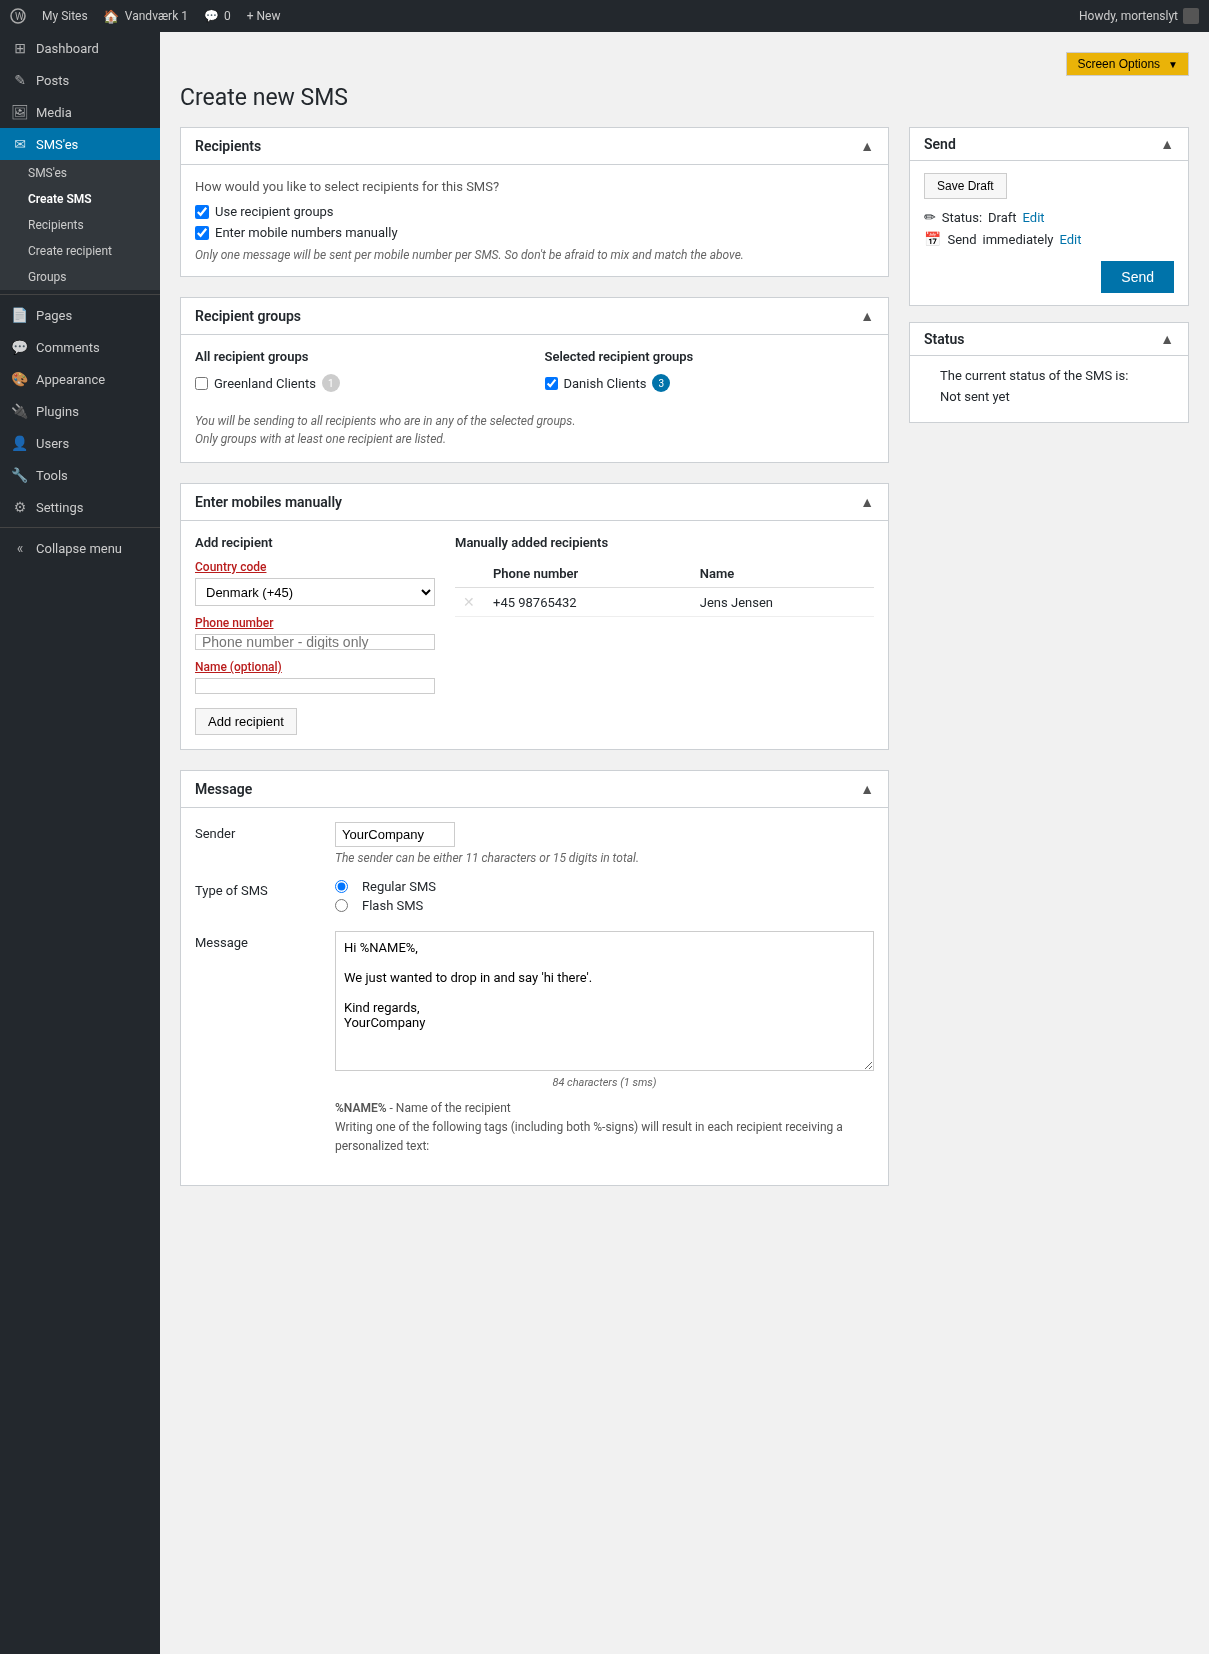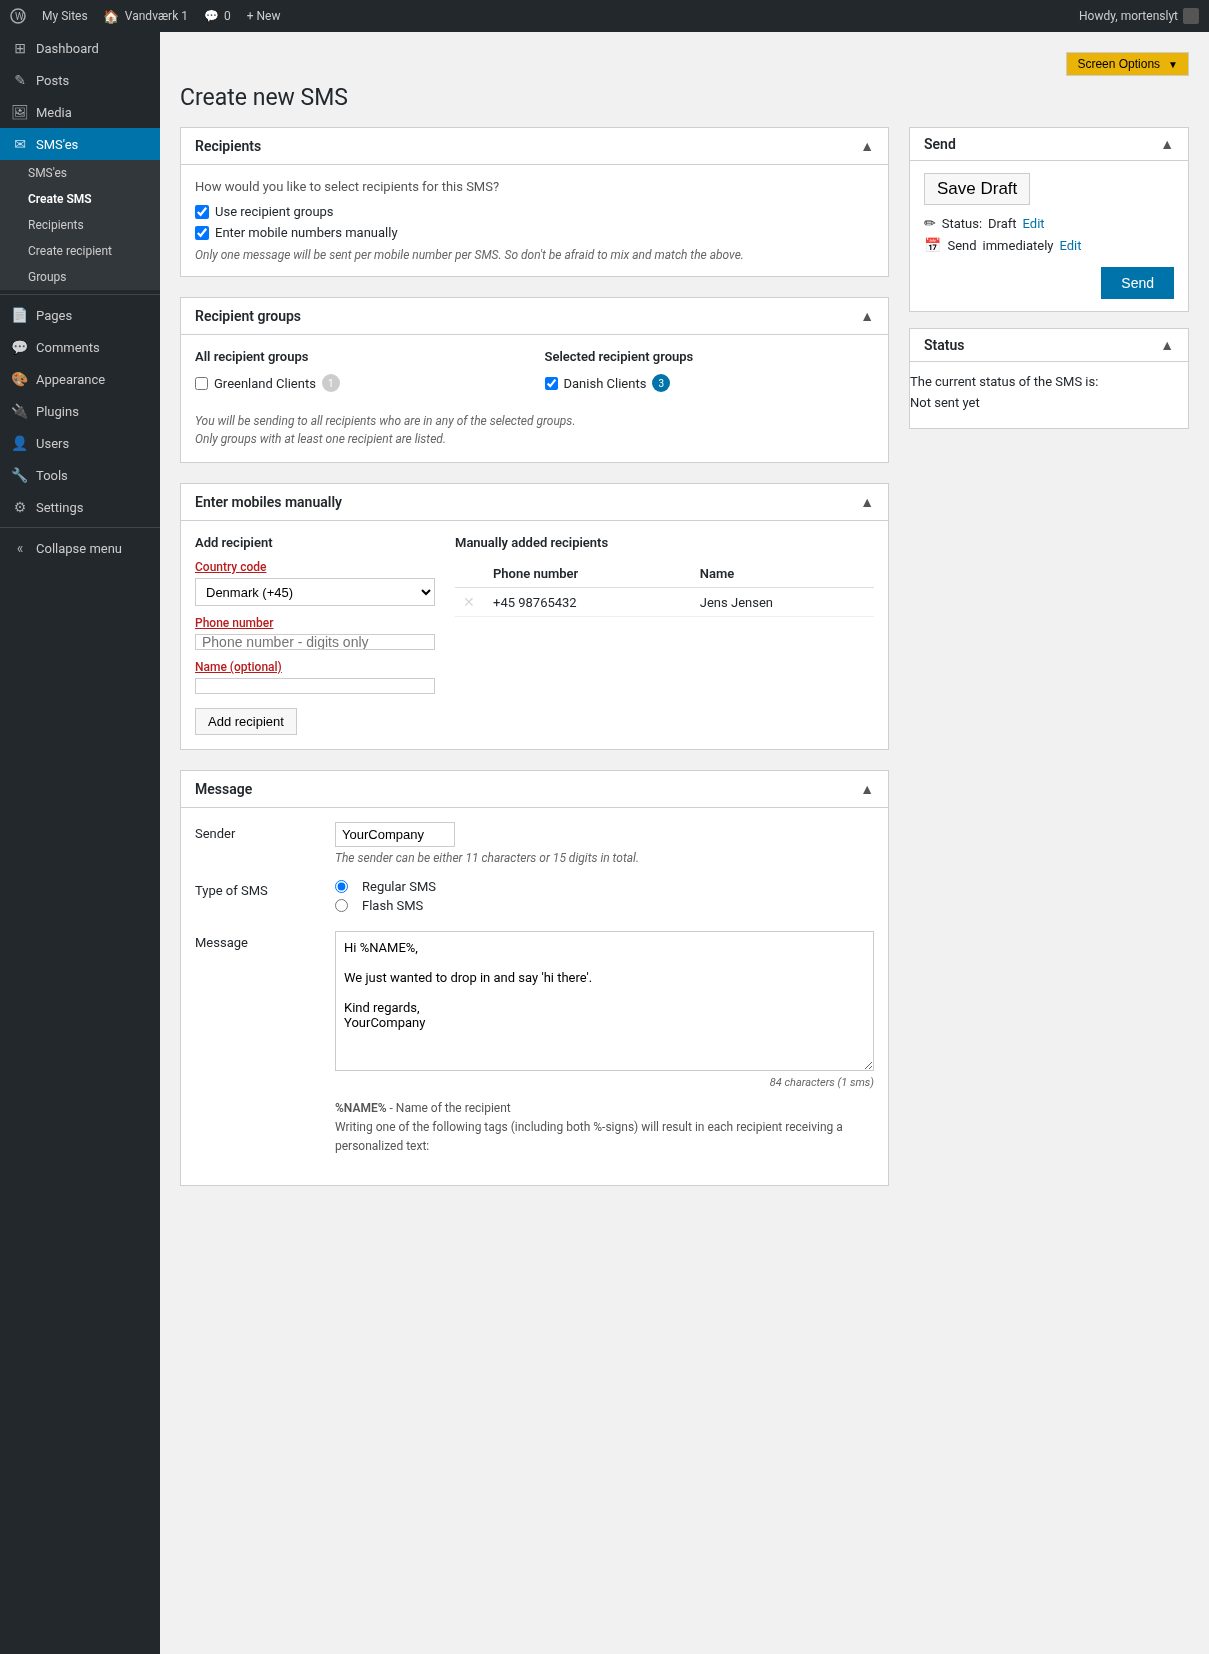--- a/index.html
+++ b/index.html
@@ -148,48 +148,48 @@
     .message-field-label { width: 120px; font-size: 13px; color: #23282d; padding-top: 4px; }
     .message-field-content { flex: 1; }
     .sender-input { width: 120px; padding: 4px 6px; border: 1px solid #ccc; font-size: 13px; }
     .sender-note { font-style: italic; color: #666; font-size: 12px; margin-top: 4px; }
     .radio-row { display: flex; align-items: center; gap: 14px; margin-bottom: 4px; }
     .message-textarea {
       width: 100%; min-height: 140px; padding: 8px;
       border: 1px solid #ccc; font-size: 13px;
       font-family: inherit; resize: vertical;
     }
-    .char-count { text-align: right; font-size: 11px; color: #666; margin-top: 2px; font-style: italic; }
+    .char-count { text-align: center; font-size: 11px; color: #666; margin-top: 2px; font-style: italic; }
     .tags-note { font-size: 12px; color: #555; margin-top: 10px; line-height: 1.6; }
     .tag-code { font-weight: 600; }
 
     
     .send-panel { background: #fff; border: 1px solid #ccd0d4; margin-bottom: 16px; }
     .send-panel-header {
       background: #fff; border-bottom: 1px solid #ccd0d4;
       padding: 8px 14px; display: flex; justify-content: space-between; align-items: center;
     }
     .send-panel-header h2 { font-size: 14px; font-weight: 600; }
     .send-panel-body { padding: 12px 14px; }
     .btn-save-draft {
       background: #f7f7f7; border: 1px solid #ccc;
-      padding: 5px 12px; font-size: 17px; cursor: pointer; margin-bottom: 10px;
+      padding: 5px 12px; font-size: 12px; cursor: pointer; margin-bottom: 10px;
     }
     .status-row { display: flex; align-items: center; gap: 6px; margin-bottom: 6px; font-size: 13px; }
     .status-icon { font-size: 14px; }
     .edit-link { color: #0073aa; text-decoration: none; }
     .btn-send {
       background: #0073aa; color: #fff; border: none;
       padding: 8px 20px; font-size: 14px; cursor: pointer;
       float: right; margin-top: 8px;
     }
     .clearfix::after { content: ''; display: table; clear: both; }
 
     
-    .status-panel-body { padding: 12px 0; font-size: 13px; }
+    .status-panel-body { padding: 12px 30px; font-size: 13px; }
     .status-panel-body p { margin-bottom: 6px; }
 
     .chevron { font-size: 10px; }
   </style>
 </head>
 <body>
 
 <div id="wpadminbar">
   <div class="bar-item">
     <svg width="16" height="16" viewBox="0 0 16 16" fill="#aaa">

